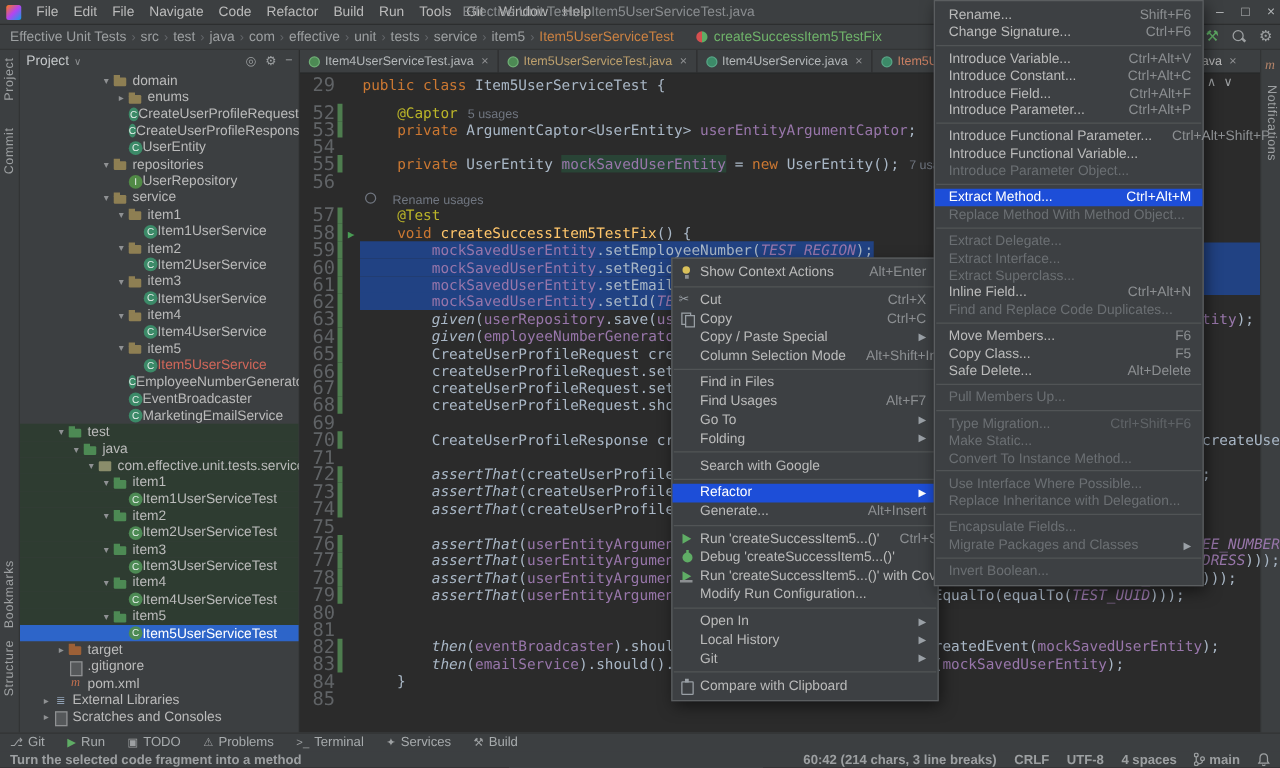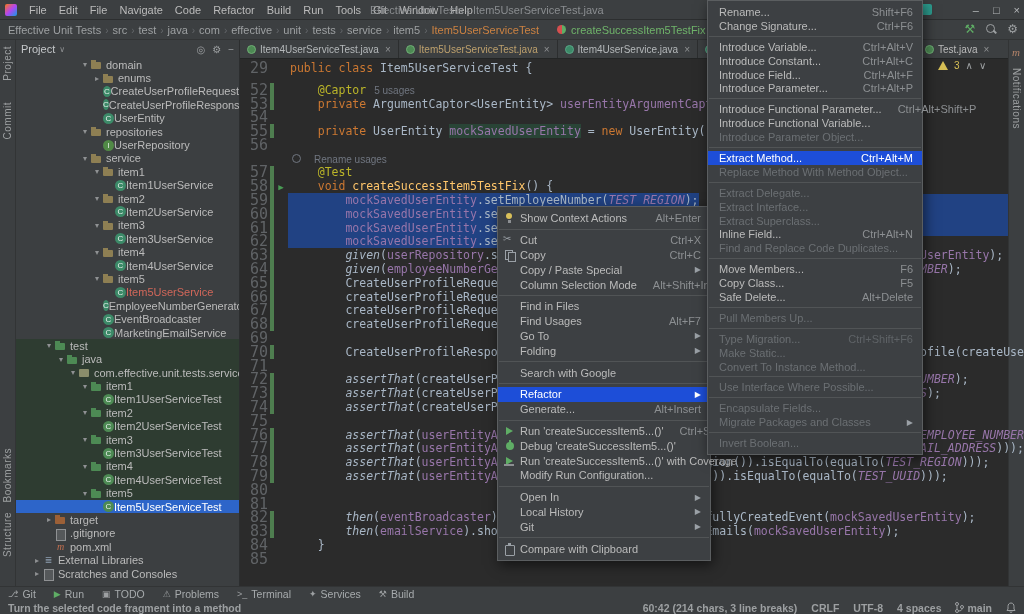--- a/index.html
+++ b/index.html
@@ -93,21 +93,21 @@
   .c-inlay { color:#707680; font-size:10px; margin-left:8px; font-family:"Liberation Sans",sans-serif; }
   .c-hlf { color:#9876aa; background:#294436; }
   .c-hinticon { display:inline-block; width:9px; height:9px; border:1px solid #707680; border-radius:50%; margin:0 5px 0 2px; }
   .sel-band { position:absolute; left:920px; top:194px; width:88px; height:42px; background:#214283; z-index:2; }
 
   .inspect-widget { position:absolute; left:938px; top:60px; z-index:2; display:flex; align-items:center; gap:6px; color:#9da0a2; font-size:10px; }
   .warn-tri { width:0; height:0; border-left:5px solid transparent; border-right:5px solid transparent; border-bottom:9px solid #d6bf55; }
   .warn-count { color:#d6bf55; }
 
   
-  .popup { position:absolute; background:#3d4043; border:1px solid #5b5e60; box-shadow:2px 4px 12px rgba(0,0,0,.55); padding:4px 0; z-index:30; }
+  .popup { position:absolute; background:#3d4043; border:1px solid #5b5e60; box-shadow:2px 4px 12px rgba(0,0,0,.55); padding:4px 0; z-index:30;margin-left:40px; }
   .ctx { left:497px; top:206px; width:214px; }
   .sub { left:707px; top:0px; width:216px; z-index:31; }
   .pm-item { display:flex; align-items:center; padding:0 9px 0 5px; cursor:default; }
   .ctx .pm-item { height:14.8px; }
   .sub .pm-item { height:13.9px; padding-left:11px; }
   .pm-label { white-space:nowrap; }
   .pm-short { margin-left:auto; padding-left:16px; color:#8c8f92; white-space:nowrap; }
   .pm-arrow { margin-left:auto; padding-left:16px; color:#9aa0a6; font-size:8px; }
   .pm-item.selected { background:#1d4ed8; }
   .pm-item.selected .pm-label, .pm-item.selected .pm-short, .pm-item.selected .pm-arrow { color:#ffffff; }
@@ -675,20 +675,23 @@
       <div class="pm-item disabled">
         <span class="pm-label">Make Static...</span>
       </div>
       <div class="pm-item disabled">
         <span class="pm-label">Convert To Instance Method...</span>
       </div>
       <div class="pm-sep"></div>
       <div class="pm-item disabled">
         <span class="pm-label">Use Interface Where Possible...</span>
       </div>
+      <div class="pm-item disabled">
+        <span class="pm-label">Replace Inheritance with Delegation...</span>
+      </div>
       <div class="pm-sep"></div>
       <div class="pm-item disabled">
         <span class="pm-label">Encapsulate Fields...</span>
       </div>
       <div class="pm-item disabled">
         <span class="pm-label">Migrate Packages and Classes</span>
         <span class="pm-arrow">▶</span>
       </div>
       <div class="pm-sep"></div>
       <div class="pm-item disabled">

